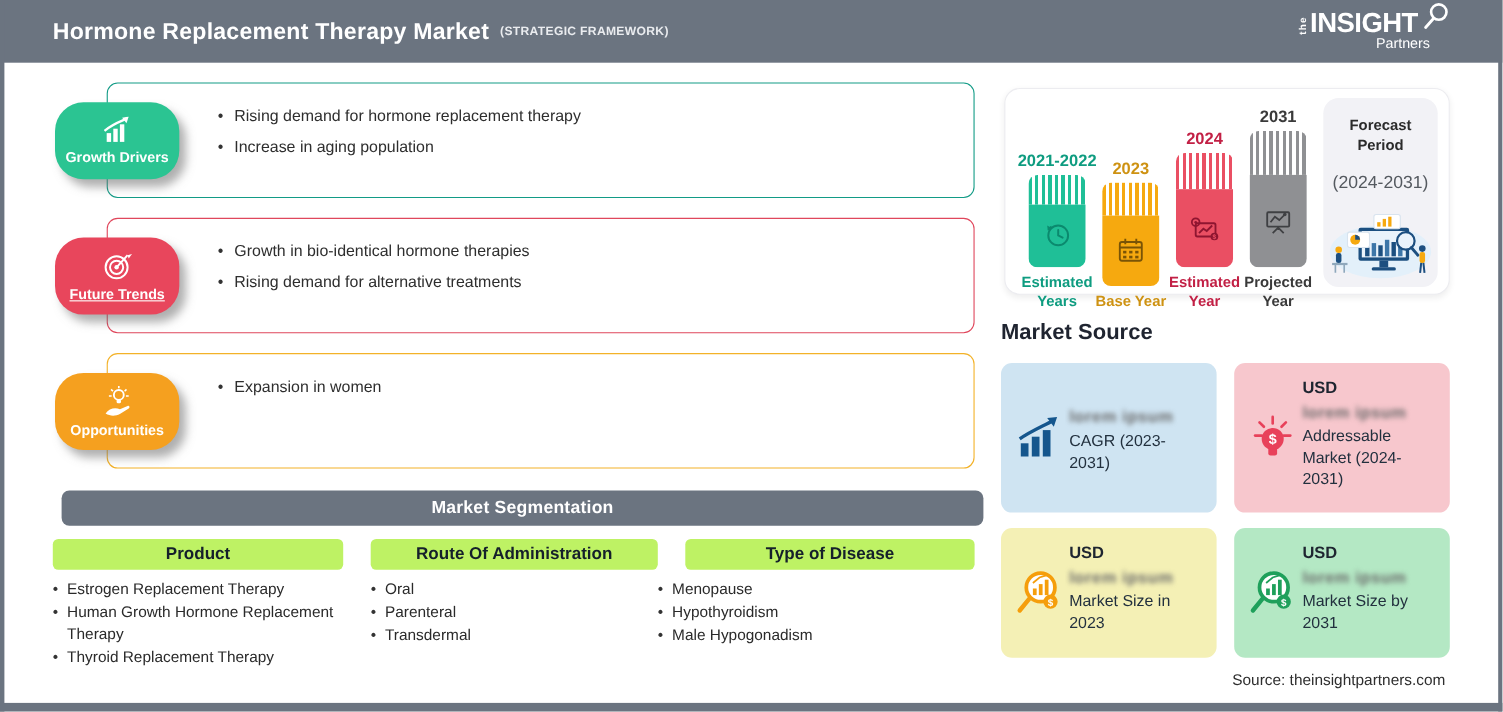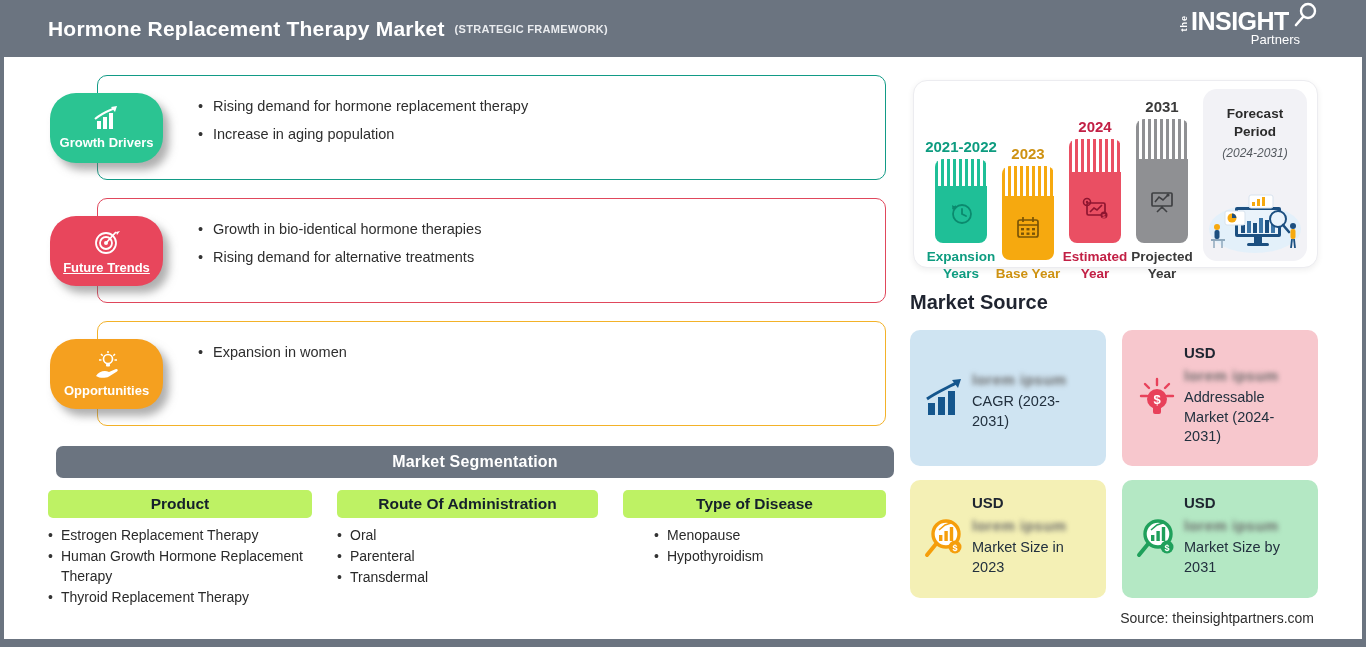--- a/index.html
+++ b/index.html
@@ -48,21 +48,21 @@
   .seg-bar span { color:#fff; font-size:16px; font-weight:700; letter-spacing:.2px; }
   .seg-head { position:absolute; top:490px; height:28px; background:#bef264; border-radius:5px;
               display:flex; align-items:center; justify-content:center; font-size:15.5px;
               font-weight:700; color:#15202B; }
   .seg-head.c1 { left:48px;  width:264px; }
   .seg-head.c2 { left:337px; width:261px; }
   .seg-head.c3 { left:623px; width:263px; }
   .seg-list { position:absolute; top:525px; }
   .seg-list.c1 { left:48px;  width:290px; }
   .seg-list.c2 { left:337px; width:261px; }
-  .seg-list.c3 { left:654px; width:263px; }
+  .seg-list.c3 { left:598px; width:263px; }
   .seg-list li { list-style:none; position:relative; padding-left:13px; font-size:14px;
                  color:#2A2A2A; line-height:20px; margin-bottom:1px; }
   .seg-list li::before { content:"•"; position:absolute; left:0; color:#333; }
 
   
   .tl-card { position:absolute; left:913px; top:80px; width:405px; height:188px; background:#fff;
              border:1px solid #ECECF0; border-radius:14px; box-shadow:0 2px 6px rgba(0,0,0,.07); }
   .tl-bars { position:absolute; left:20px; top:12px; display:flex; gap:13px; align-items:flex-end; }
   .tl-group { display:flex; flex-direction:column; align-items:center; width:54px; }
   .tl-stack { display:flex; flex-direction:column; align-items:center; justify-content:flex-end; height:150px; }
@@ -80,21 +80,21 @@
   .bg-red    { background:#EA4F63; }
   .bg-gray   { background:#8F9093; }
   .st-teal   { background:repeating-linear-gradient(90deg,#1FBF97 0 3px,#ffffff 3px 6px); }
   .st-orange { background:repeating-linear-gradient(90deg,#F6A90F 0 3px,#ffffff 3px 6px); }
   .st-red    { background:repeating-linear-gradient(90deg,#EA4F63 0 3px,#ffffff 3px 6px); }
   .st-gray   { background:repeating-linear-gradient(90deg,#8F9093 0 3px,#ffffff 3px 6px); }
 
   .forecast { position:absolute; right:10px; top:8px; width:104px; height:172px; background:#F2F2F6;
               border-radius:14px; text-align:center; padding-top:16px; }
   .forecast .f-bold { font-size:13.5px; font-weight:700; color:#2B2B2B; line-height:1.3; }
-  .forecast .f-range{ font-size:12px; color:#555A60; margin-top:6px;font-style:italic; }
+  .forecast .f-range{ font-size:16px; color:#555A60; margin-top:18px; }
   .forecast svg { position:absolute; left:2px; bottom:6px; }
 
   
   .mo-title { position:absolute; left:910px; top:291px; font-size:20px; font-weight:700; color:#1F2430; }
   .ocard { position:absolute; width:196px; border-radius:10px; display:flex; padding:10px 10px 10px 8px; }
   .ocard .oc-icon { width:54px; display:flex; align-items:center; justify-content:center; flex-shrink:0; }
   .ocard .oc-text { flex:1; }
   .ocard.card1 { left:910px;  top:330px; height:136px; background:#CFE4F2; align-items:center; }
   .ocard.card2 { left:1122px; top:330px; height:136px; background:#F7C7CD; }
   .ocard.card3 { left:910px;  top:480px; height:118px; background:#F4F0B5; }
@@ -196,40 +196,41 @@
   <li>Thyroid Replacement Therapy</li>
 </ul>
 <ul class="seg-list c2">
   <li>Oral</li>
   <li>Parenteral</li>
   <li>Transdermal</li>
 </ul>
 <ul class="seg-list c3">
   <li>Menopause</li>
   <li>Hypothyroidism</li>
+  <li>Male Hypogonadism</li>
 </ul>
 
 <div class="tl-card">
   <div class="tl-bars">
     <div class="tl-group">
       <div class="tl-stack">
         <div class="tl-year t-teal">2021-2022</div>
         <div class="tl-bar" style="height:84px">
           <div class="tl-stripes st-teal"></div>
           <div class="tl-solid bg-teal">
             <svg width="30" height="30" viewBox="0 0 30 30">
               <circle cx="16" cy="15" r="9" fill="none" stroke="#0B8A6E" stroke-width="1.8"></circle>
               <polyline points="16,10 16,15 20,17" fill="none" stroke="#0B8A6E" stroke-width="1.8" stroke-linecap="round"></polyline>
               <path d="M7,10 A10,10 0 0,1 10,7" fill="none" stroke="#0B8A6E" stroke-width="1.8"></path>
               <path d="M6,6 L6.6,10.6 L11,9 Z" fill="#0B8A6E"></path>
             </svg>
           </div>
         </div>
       </div>
-      <div class="tl-label t-teal">Expansion Years</div>
+      <div class="tl-label t-teal">Estimated Years</div>
     </div>
 
     <div class="tl-group">
       <div class="tl-stack">
         <div class="tl-year t-orange">2023</div>
         <div class="tl-bar" style="height:94px">
           <div class="tl-stripes st-orange"></div>
           <div class="tl-solid bg-orange">
             <svg width="30" height="30" viewBox="0 0 30 30">
               <rect x="5" y="7" width="20" height="17" rx="2" fill="none" stroke="#7A5406" stroke-width="1.7"></rect>

